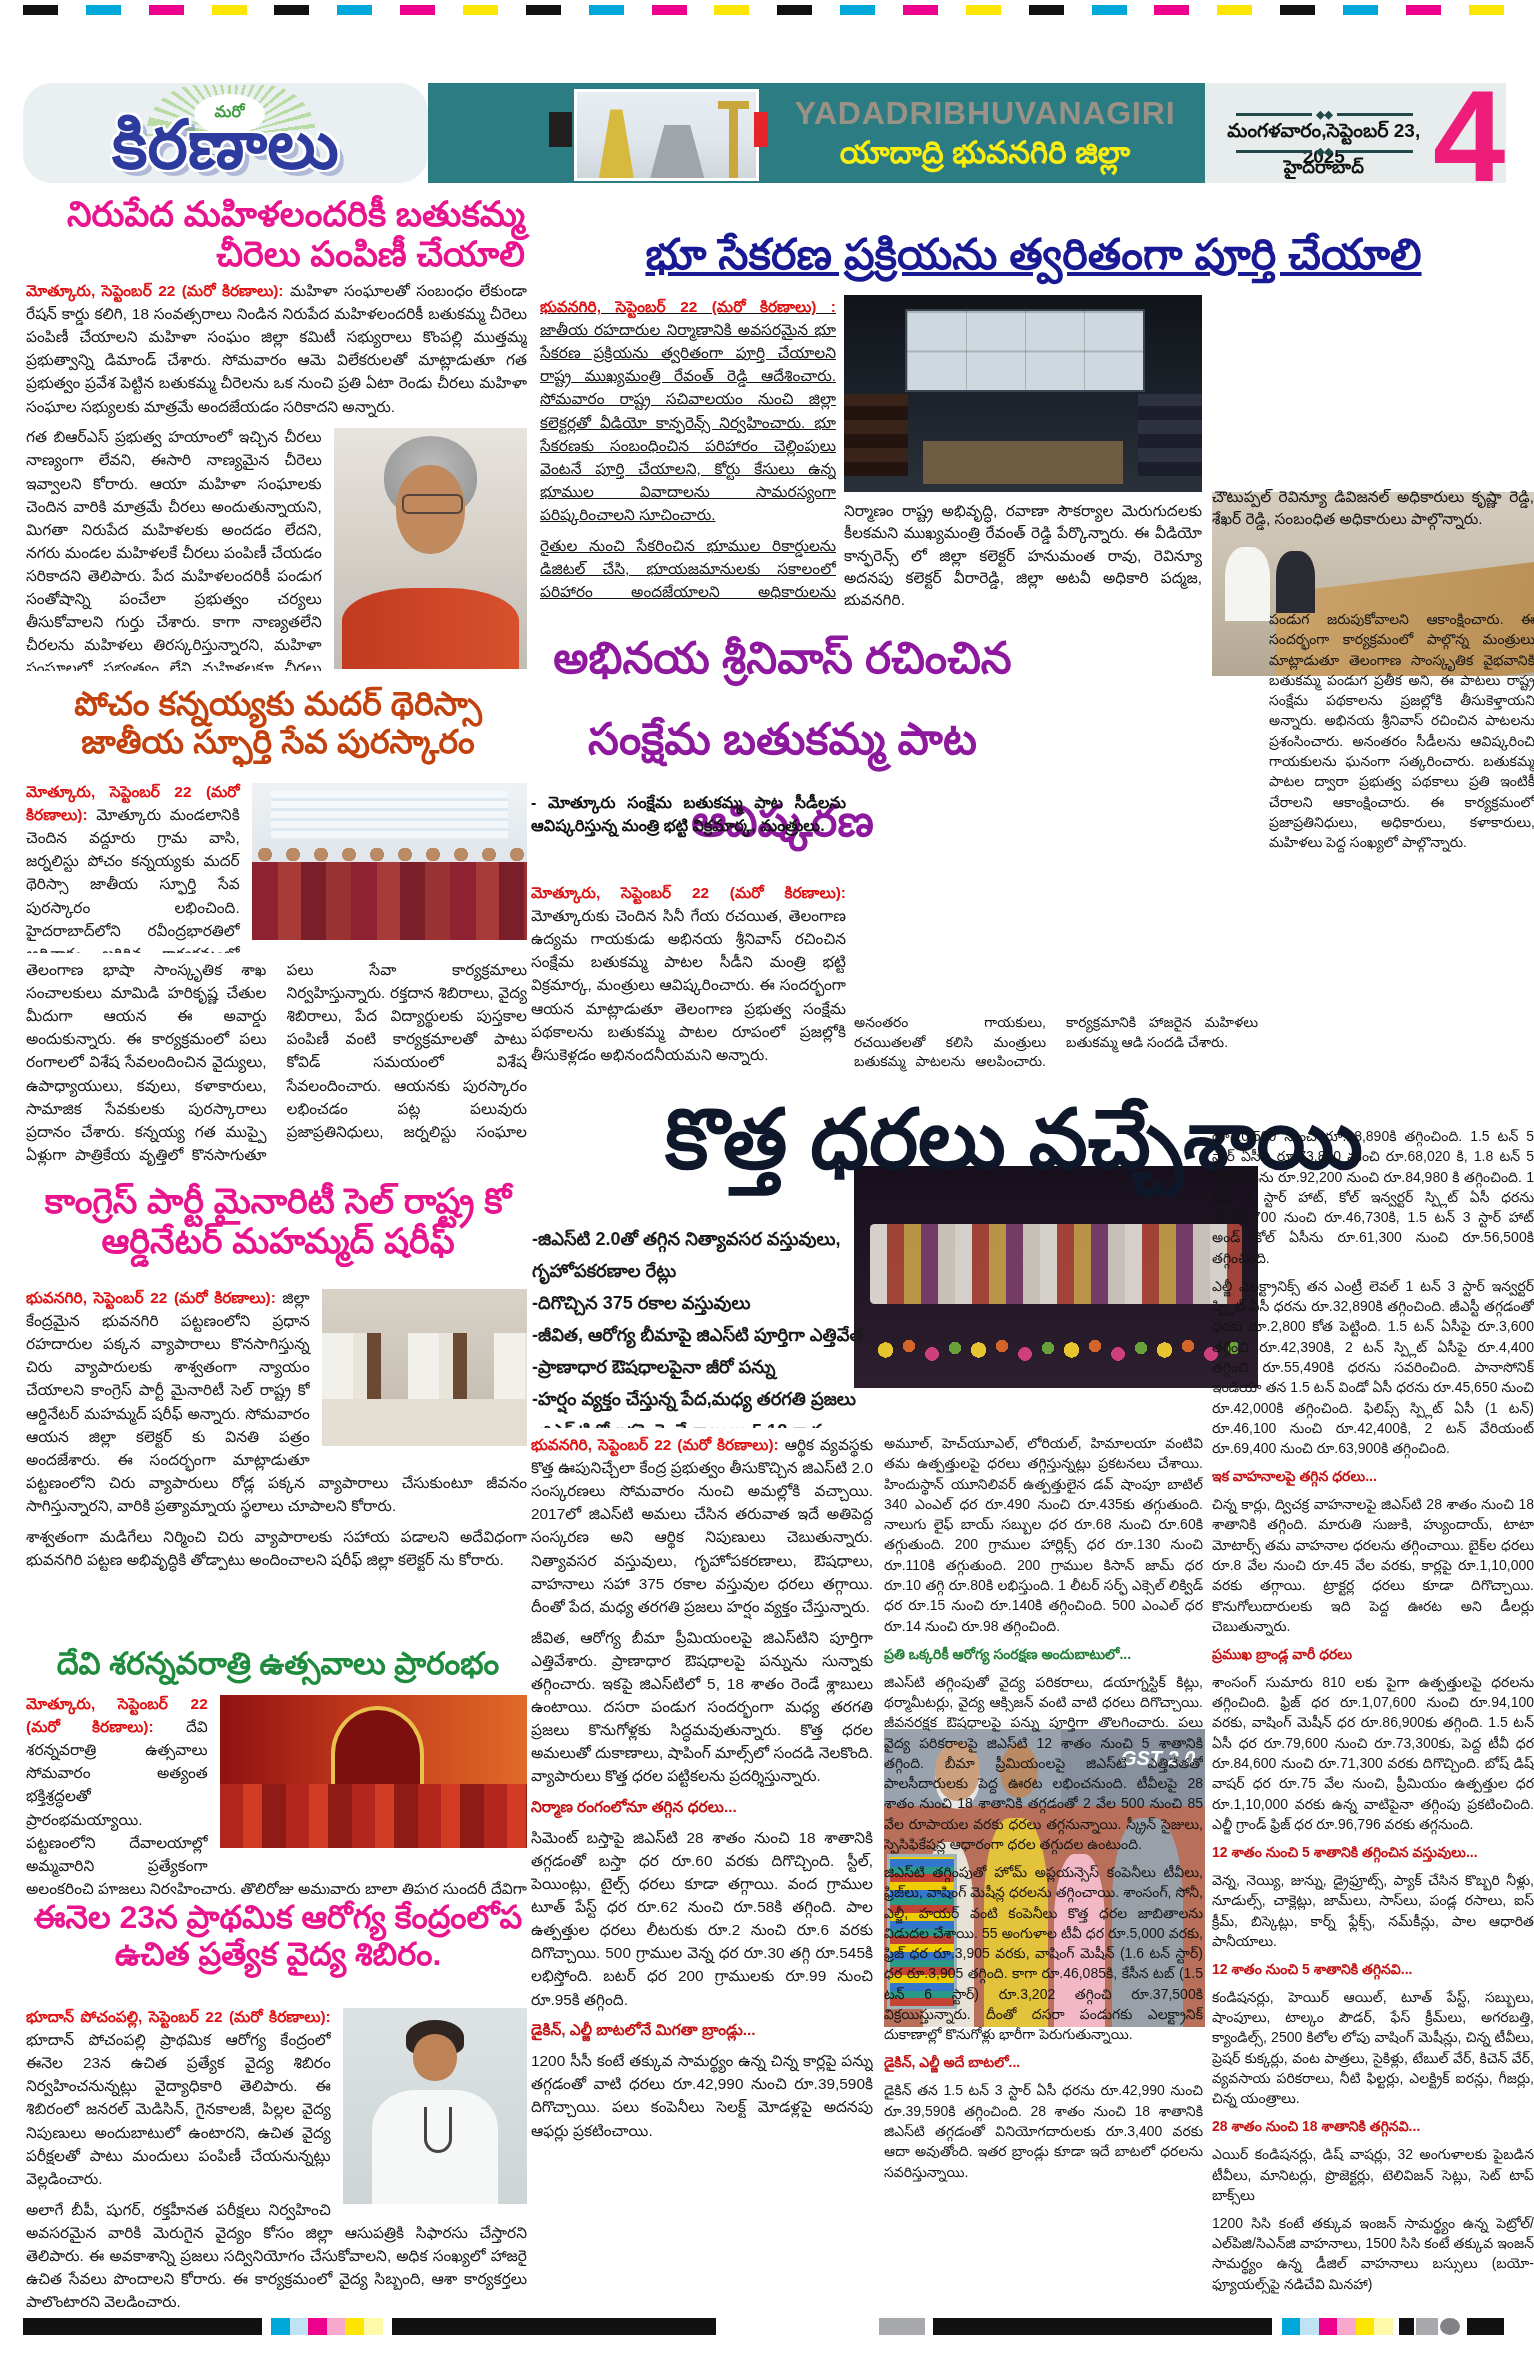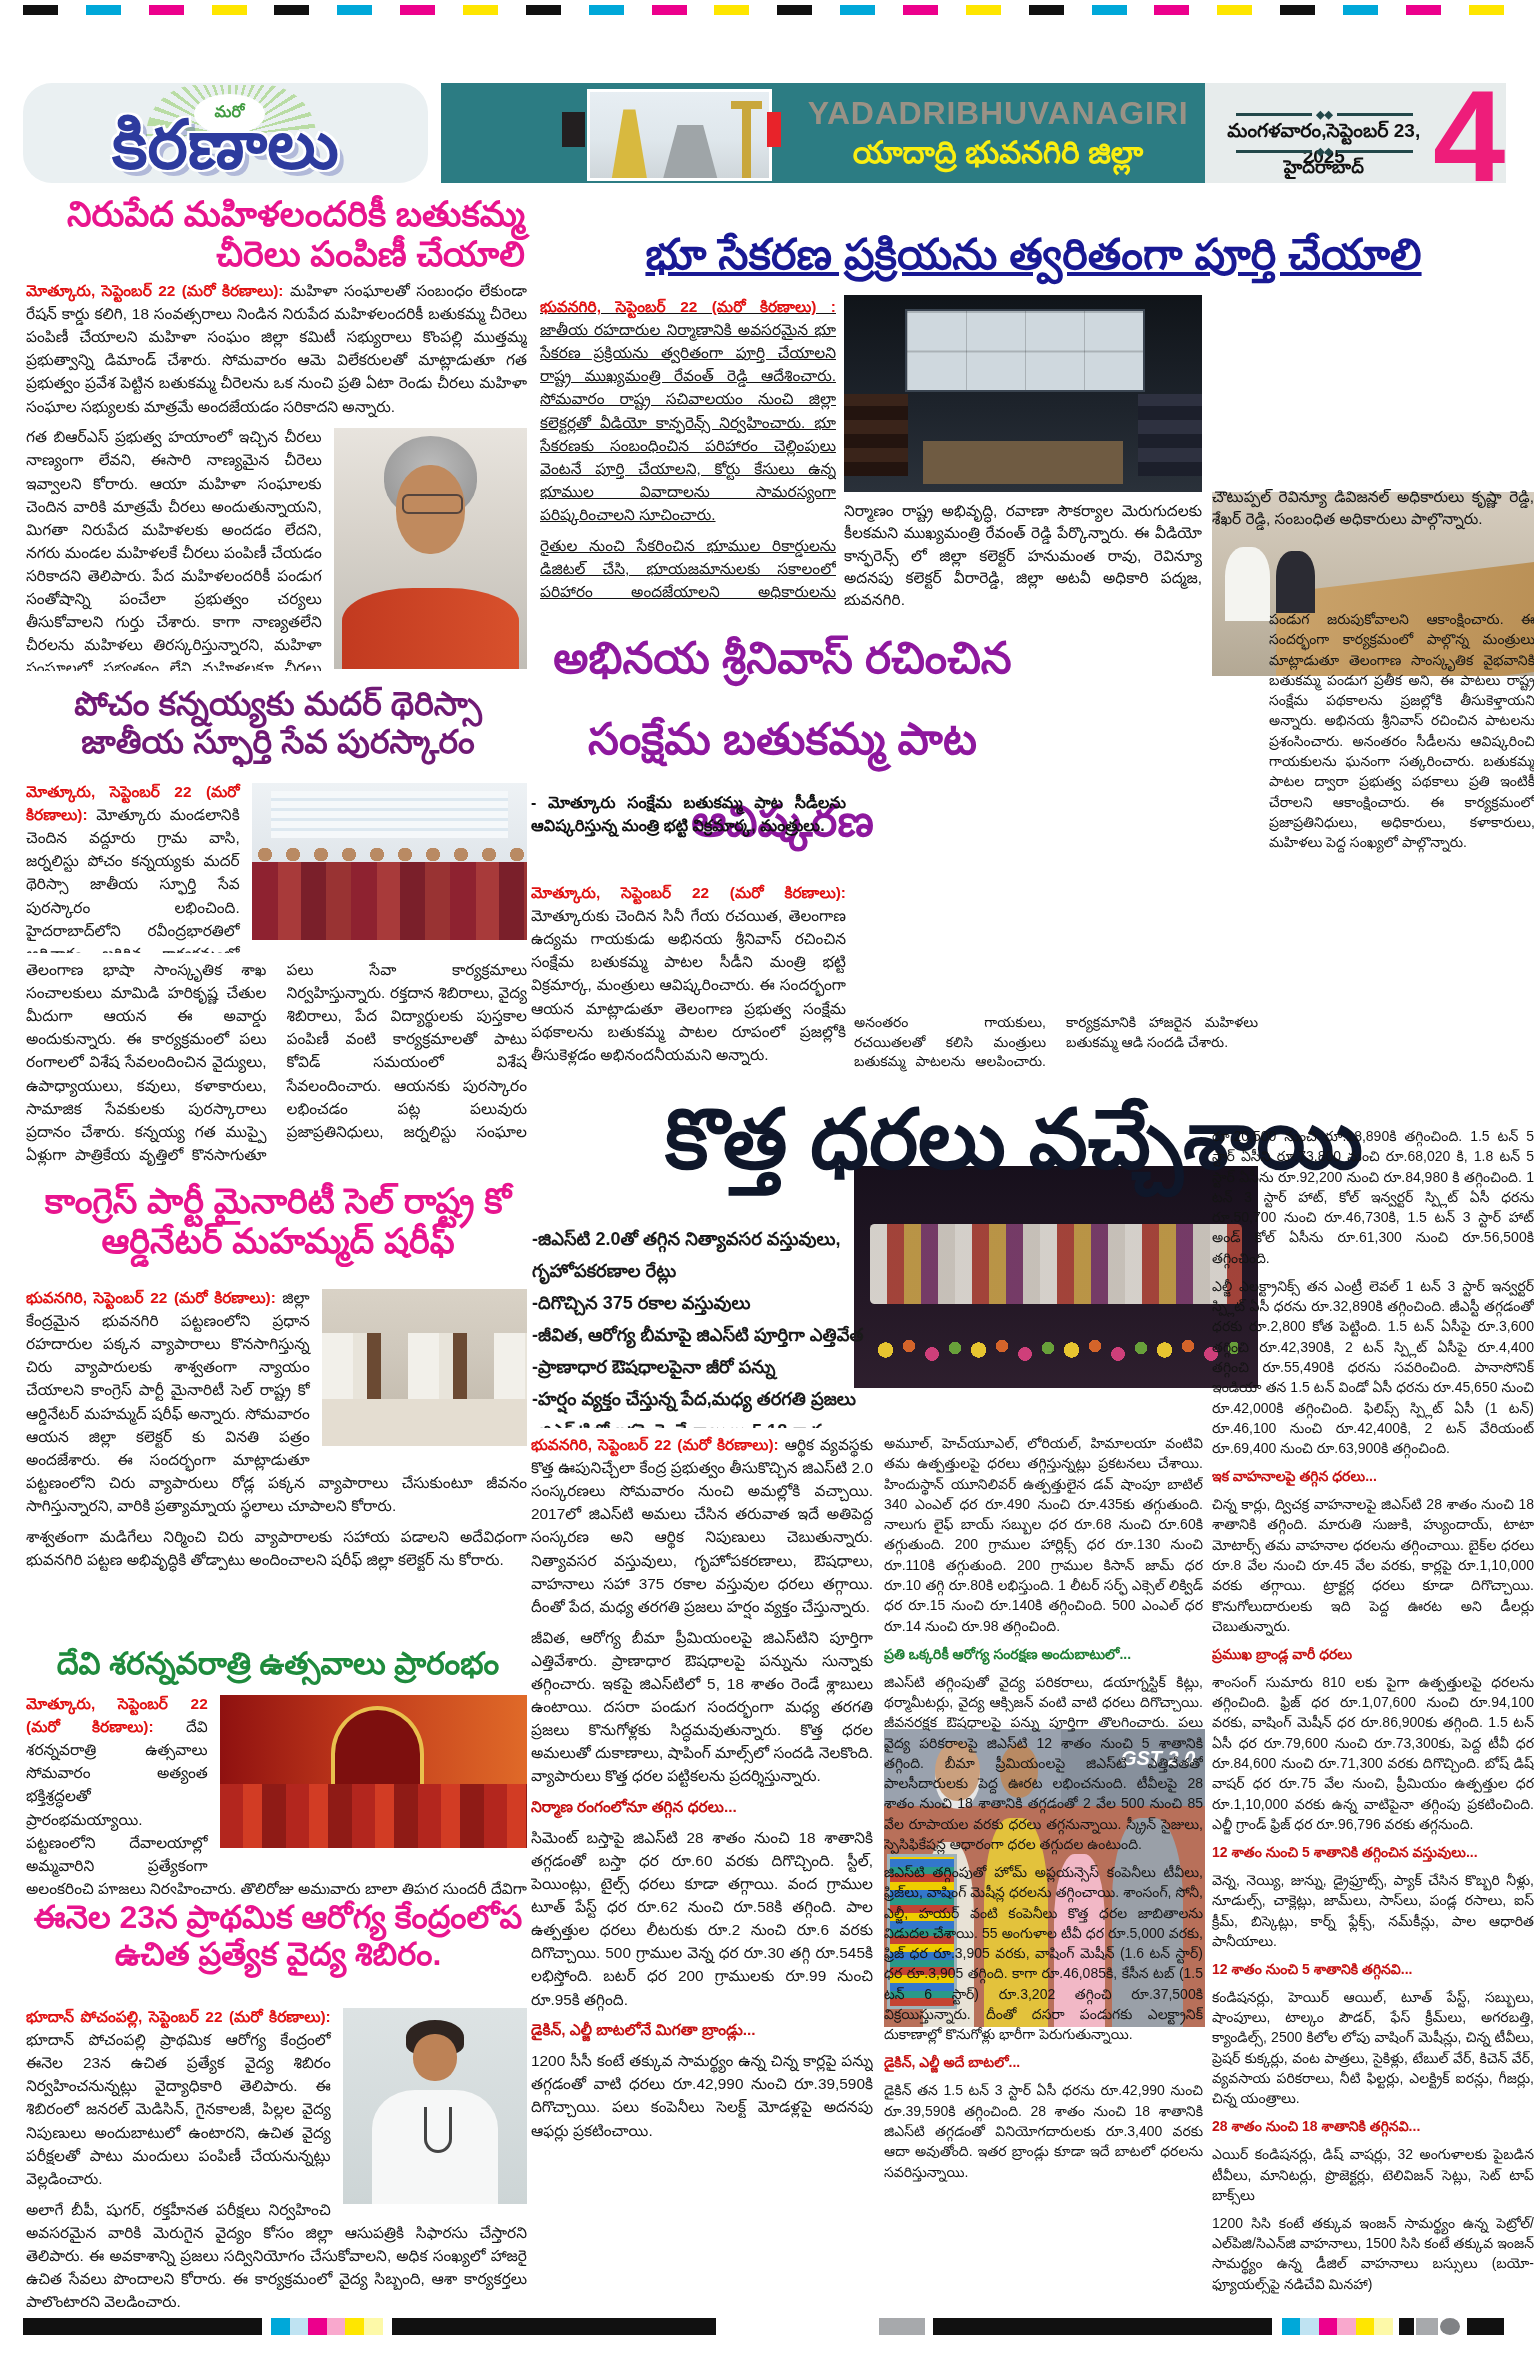--- a/index.html
+++ b/index.html
@@ -26,21 +26,21 @@
   .title-te{font-size:31px;font-weight:800;color:#f9ee12;text-align:center;}
   .right-panel{background:#e7ecec;}
   .orn{display:flex;align-items:center;gap:3.9px;color:#23484a;}
   .orn::before,.orn::after{content:"";flex:1;height:2.3px;background:#23484a;}
   .orn b{font-size:10.8px;line-height:1;}
   .mdate{font-size:19px;font-weight:bold;color:#101010;text-align:center;}
   .mcity{font-size:18px;font-weight:bold;color:#101010;text-align:center;}
   .pageno{font-size:130px;line-height:.82;font-weight:800;color:#ee1d7a;}
   
   .hl{font-weight:bold;text-align:center;line-height:1.15;}
-  .hl-pink{color:#e8158e}.hl-blue{color:#701a75}.hl-navy{color:#191994}
+  .hl-pink{color:#e8158e}.hl-blue{color:#c2410c}.hl-navy{color:#191994}
   .hl-purple{color:#8e189e}.hl-green{color:#1f8b3d}.hl-orange{color:#0f172a}
   .body{font-size:15.4px;line-height:1.5;text-align:justify;overflow:hidden;color:#141414;}
   .body p{margin:0 0 7.7px;}
   .body19{font-size:14px;line-height:1.45;}
   .dateline{color:#e01212;font-weight:bold;}
   .cap{font-size:15.4px;line-height:1.45;text-align:justify;color:#101010;overflow:hidden;}
   .cap-b{font-weight:bold;}
   .sub-red{color:#c41111;font-weight:bold;}
   .sub-green{color:#1e7d32;font-weight:bold;}
   .bullets div{font-size:18px;font-weight:bold;line-height:1.78;color:#1a1a1a;}
@@ -132,21 +132,21 @@
       <span class="tb-m"></span>
       <span class="tb-y"></span>
   </div>
 
   <div class="abs logo-panel" style="left:23px;top:83px;width:405px;height:100px;border-radius:29px;">
     <div class="rays"></div>
     <div class="egg">మరో</div>
     <div class="logo-te">కిరణాలు</div>
   </div>
 
-  <div class="abs teal-panel" style="left:428px;top:83px;width:777px;height:100px;margin-left:13px;">
+  <div class="abs teal-panel" style="left:428px;top:83px;width:777px;height:100px;">
     <div class="abs chip-k" style="left:121px;top:29px;width:23px;height:35px;"></div>
     <div class="abs ph ph-temple" style="left:146px;top:6.2px;width:179px;height:86px;">
       <i class="tm-g1"></i>
         <i class="tm-g2"></i>
         <i class="tm-p"></i>
         <i class="tm-l"></i>
     </div>
     <div class="abs chip-r" style="left:326px;top:29px;width:14px;height:35px;"></div>
     <div class="abs title-en" style="left:347px;top:12.3px;width:420px;">YADADRIBHUVANAGIRI</div>
     <div class="abs title-te" style="left:347px;top:52px;width:420px;">యాదాద్రి భువనగిరి జిల్లా</div>

